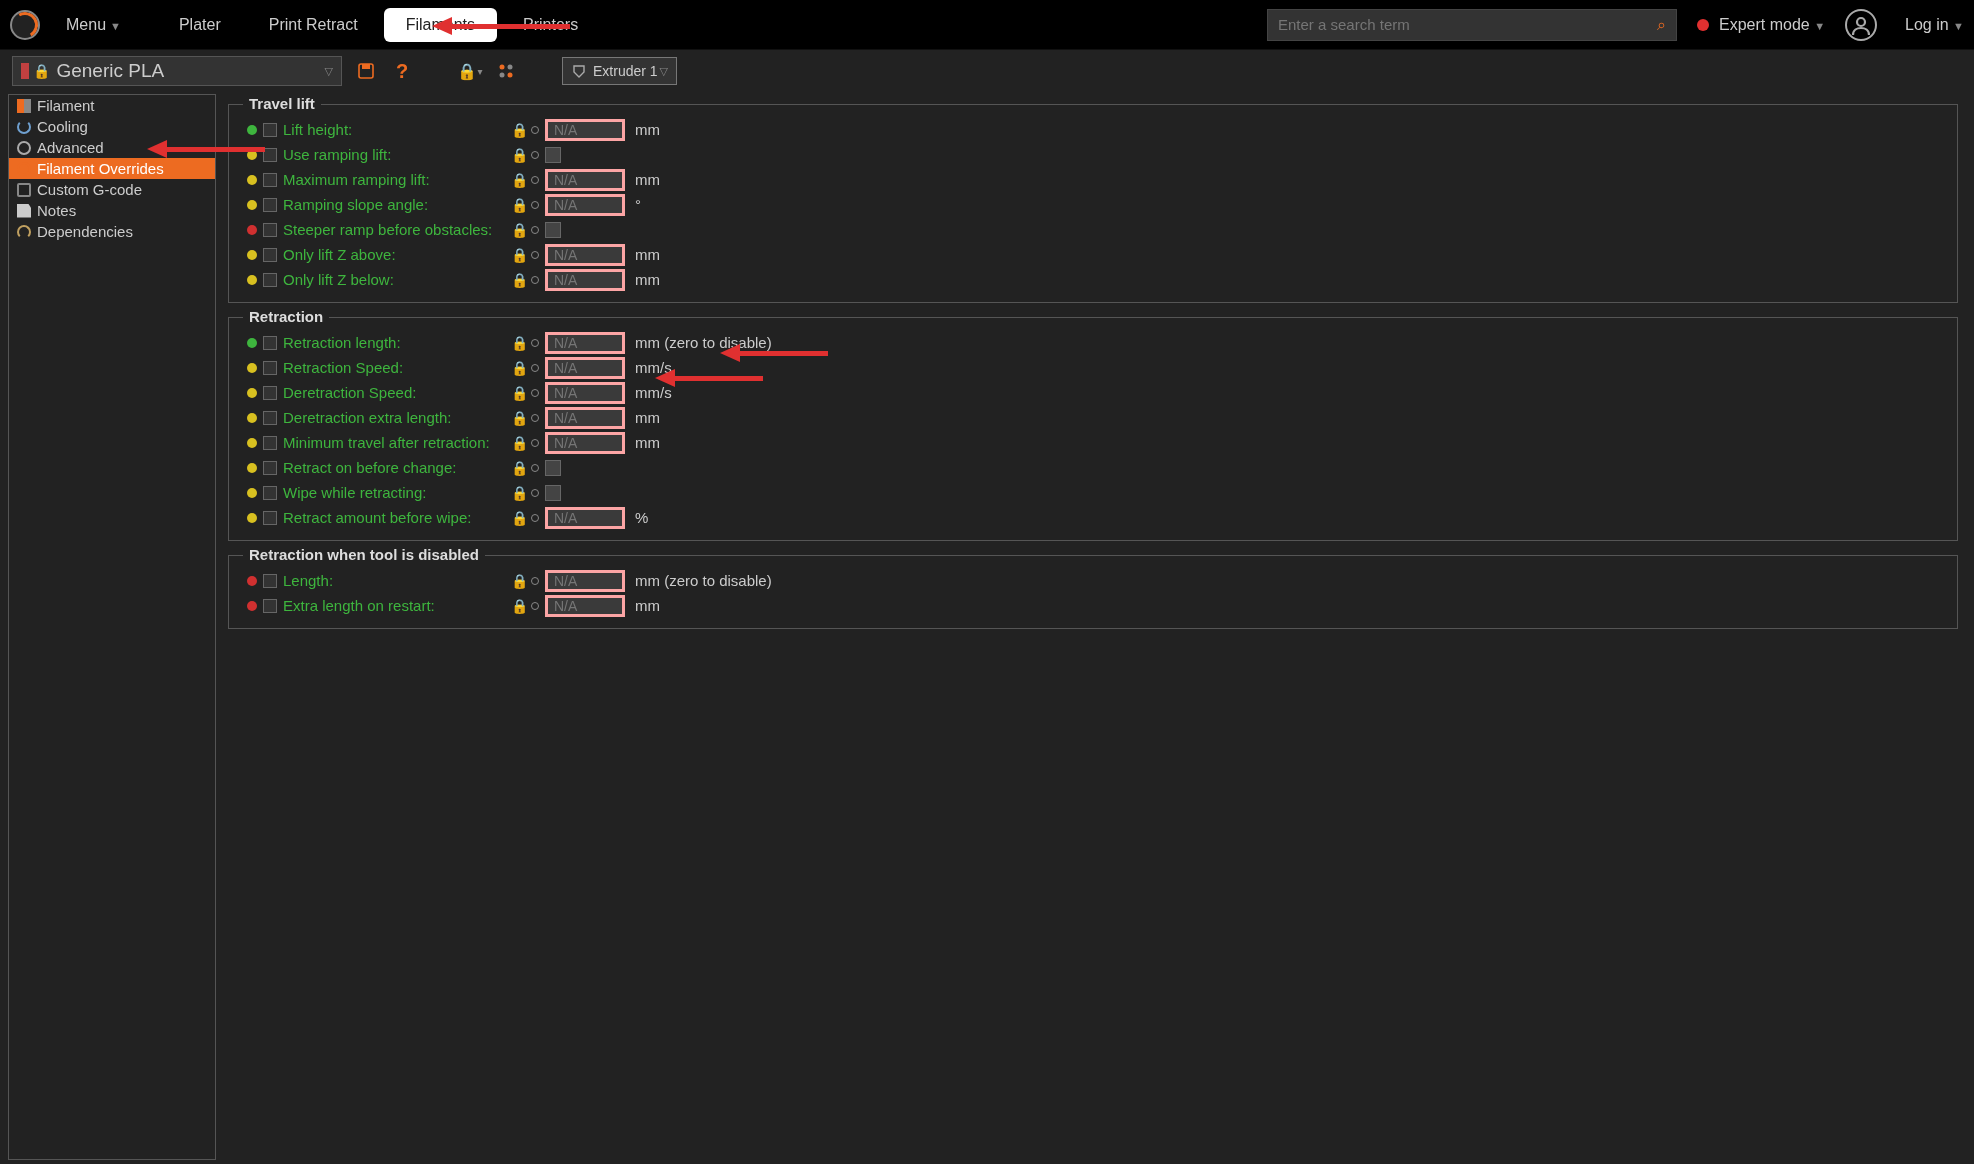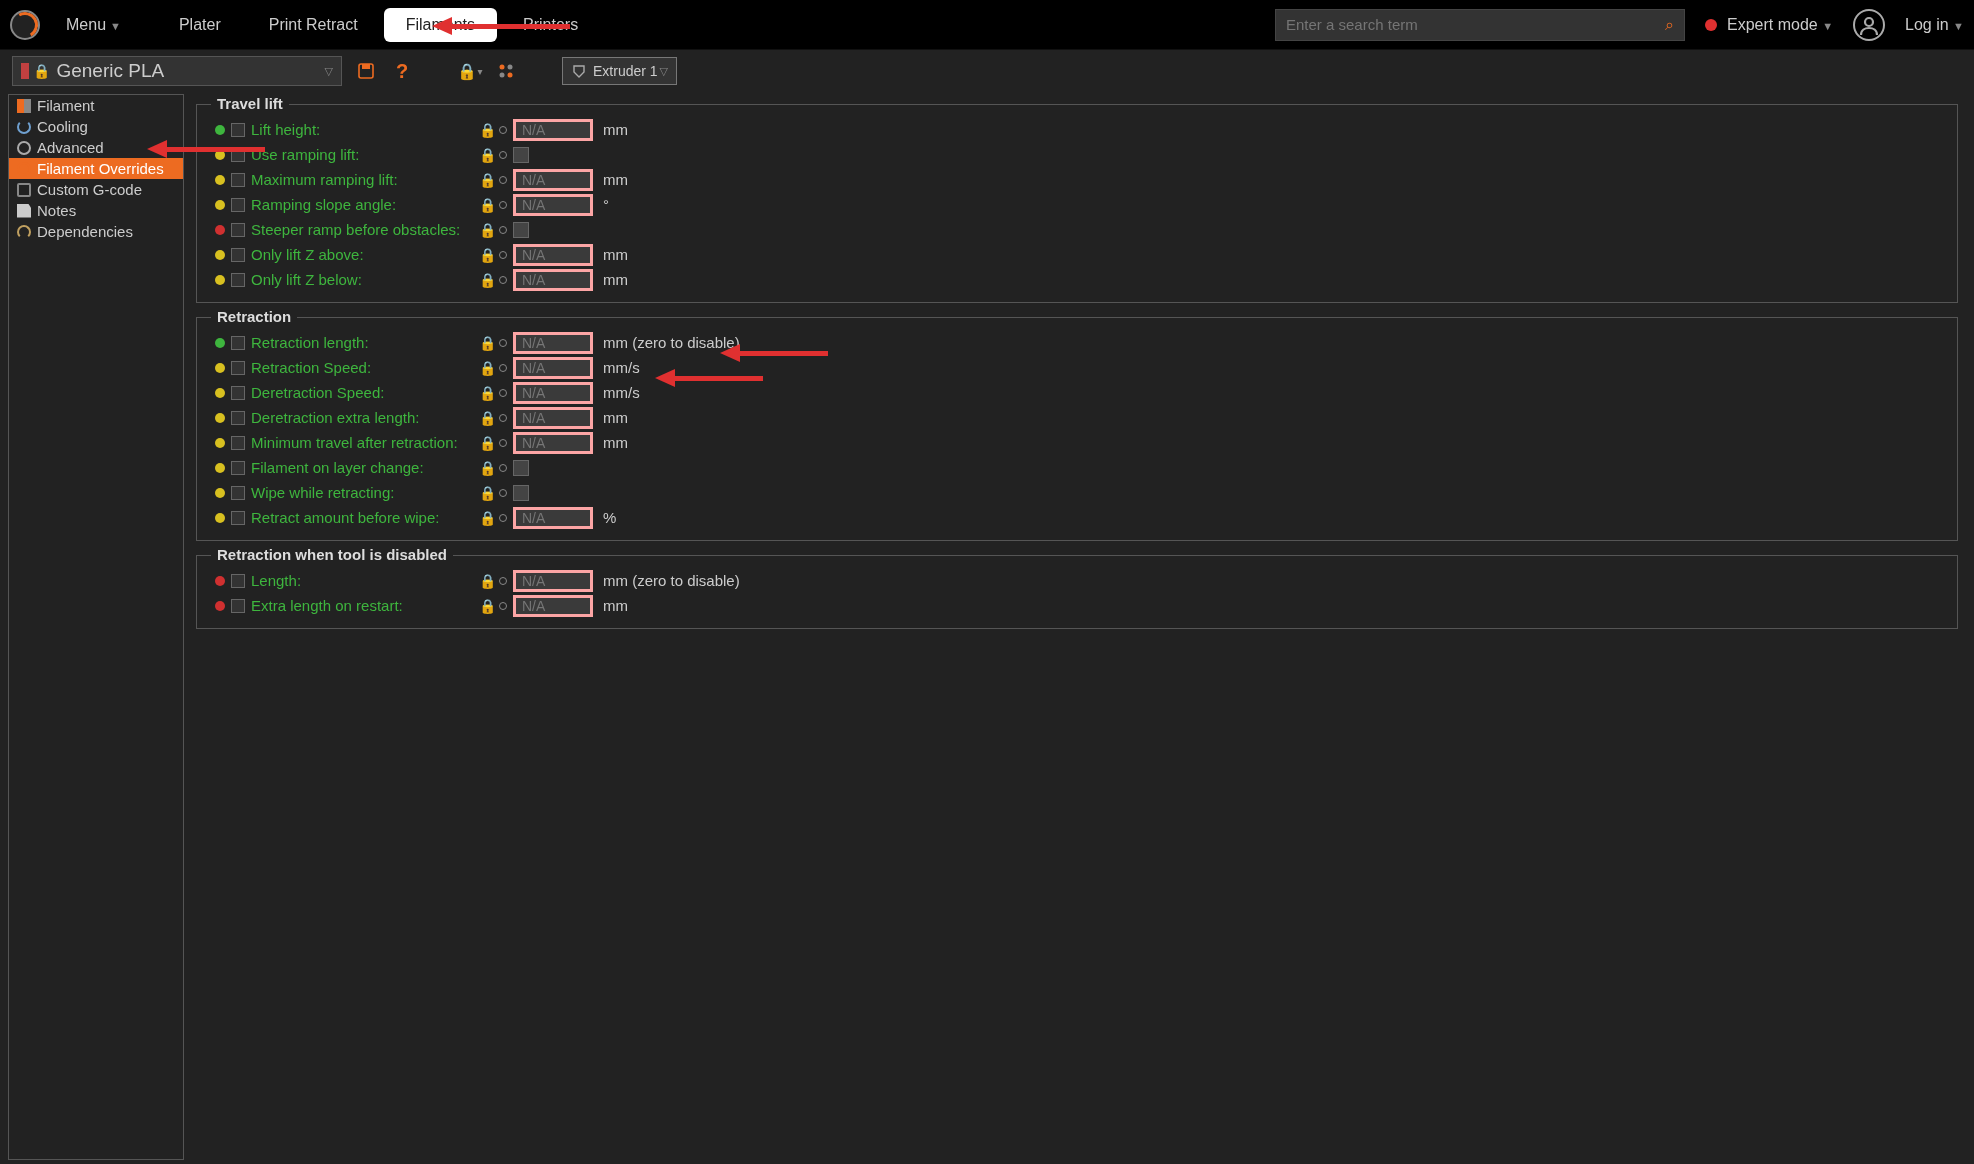--- a/index.html
+++ b/index.html
@@ -12,35 +12,35 @@
 .tabs { display: flex; align-items: center; margin-left: 20px; }
 .tab { padding: 8px 22px; color: #ccc; cursor: pointer; font-size: 16px; border-radius: 6px; margin: 0 2px; }
 .tab.active { background: #ffffff; color: #222; }
 .topbar-right { margin-left: auto; display: flex; align-items: center; gap: 20px; }
 .search-box { width: 410px; height: 32px; background: #333; border: 1px solid #444; display: flex; align-items: center; padding: 0 10px; }
 .search-box input { flex: 1; background: transparent; border: none; color: #aaa; font-size: 15px; outline: none; }
 .search-icon { color: #ed6b21; font-size: 16px; }
 .red-dot { width: 12px; height: 12px; background: #e03030; border-radius: 50%; }
 .expert-mode { color: #ccc; cursor: pointer; font-size: 16px; }
 .user-icon { width: 32px; height: 32px; border: 2.5px solid #aaa; border-radius: 50%; display: flex; align-items: center; justify-content: center; }
-.login { color: #ccc; cursor: pointer; font-size: 16px; }
+.login { color: #ccc; cursor: pointer; font-size: 16px; margin-left: 8px; }
 
 .subbar { height: 42px; display: flex; align-items: center; padding: 0 12px; gap: 12px; }
 .preset-select { width: 330px; height: 30px; background: #333; border: 1px solid #555; display: flex; align-items: center; padding: 0 8px; cursor: pointer; }
 .preset-flag { width: 8px; height: 16px; background: #c04040; margin-right: 4px; }
 .preset-lock { color: #ccc; font-size: 14px; margin-right: 6px; }
 .preset-name { color: #ccc; flex: 1; font-size: 19px; }
 .preset-caret { color: #888; font-size: 11px; }
 .subbar-icon { width: 24px; height: 24px; display: flex; align-items: center; justify-content: center; cursor: pointer; color: #ccc; }
 .subbar-icon.orange { color: #ed6b21; font-weight: bold; font-size: 20px; }
 .extruder-select { width: 115px; height: 28px; border: 1px solid #777; display: flex; align-items: center; padding: 0 8px; cursor: pointer; background: #333; }
 .extruder-label { flex: 1; color: #ccc; font-size: 14px; }
 
 .content { display: flex; height: calc(100% - 92px); }
-.sidebar { width: 176px; border: 1px solid #555; background: #222; margin: 2px 0 4px 8px; }
+.sidebar { width: 208px; border: 1px solid #555; background: #222; margin: 2px 0 4px 8px; }
 .sidebar-item { display: flex; align-items: center; padding: 2px 8px; cursor: pointer; color: #ccc; gap: 6px; font-size: 15px; }
 .sidebar-item.active { background: #ed6b21; color: #fff; }
 .sidebar-icon { width: 14px; height: 14px; display: inline-block; }
 .si-fil { background: linear-gradient(90deg, #ed6b21 50%, #888 50%); }
 .si-cool { border: 2px solid #6fa0d0; border-radius: 50%; border-top-color: transparent; }
 .si-adv { border: 2px solid #aaa; border-radius: 50%; }
 .si-over { border: 2px solid #ed6b21; border-radius: 50%; }
 .si-gcode { border: 2px solid #888; border-radius: 2px; }
 .si-notes { background: #ccc; clip-path: polygon(0 0, 80% 0, 100% 30%, 100% 100%, 0 100%); }
 .si-dep { border: 2px solid #c0a060; border-radius: 50%; border-bottom-color: transparent; }
@@ -300,21 +300,21 @@
           <div class="ctrl-area">
             <span class="lock">🔒</span>
             <span class="dot"></span>
             <input class="input-na" placeholder="N/A" disabled="" style="">
             <span class="unit">mm</span>
           </div>
         </div>
         <div class="row">
           <div class="bullet b-yellow"></div>
           <div class="check"></div>
-          <div class="label">Filament on layer change:</div>
+          <div class="label">Retract on before change:</div>
           <div class="ctrl-area">
             <span class="lock">🔒</span>
             <span class="dot"></span>
             <div class="checkbox-ctrl"></div>
           </div>
         </div>
         <div class="row">
           <div class="bullet b-yellow"></div>
           <div class="check"></div>
           <div class="label">Wipe while retracting:</div>

